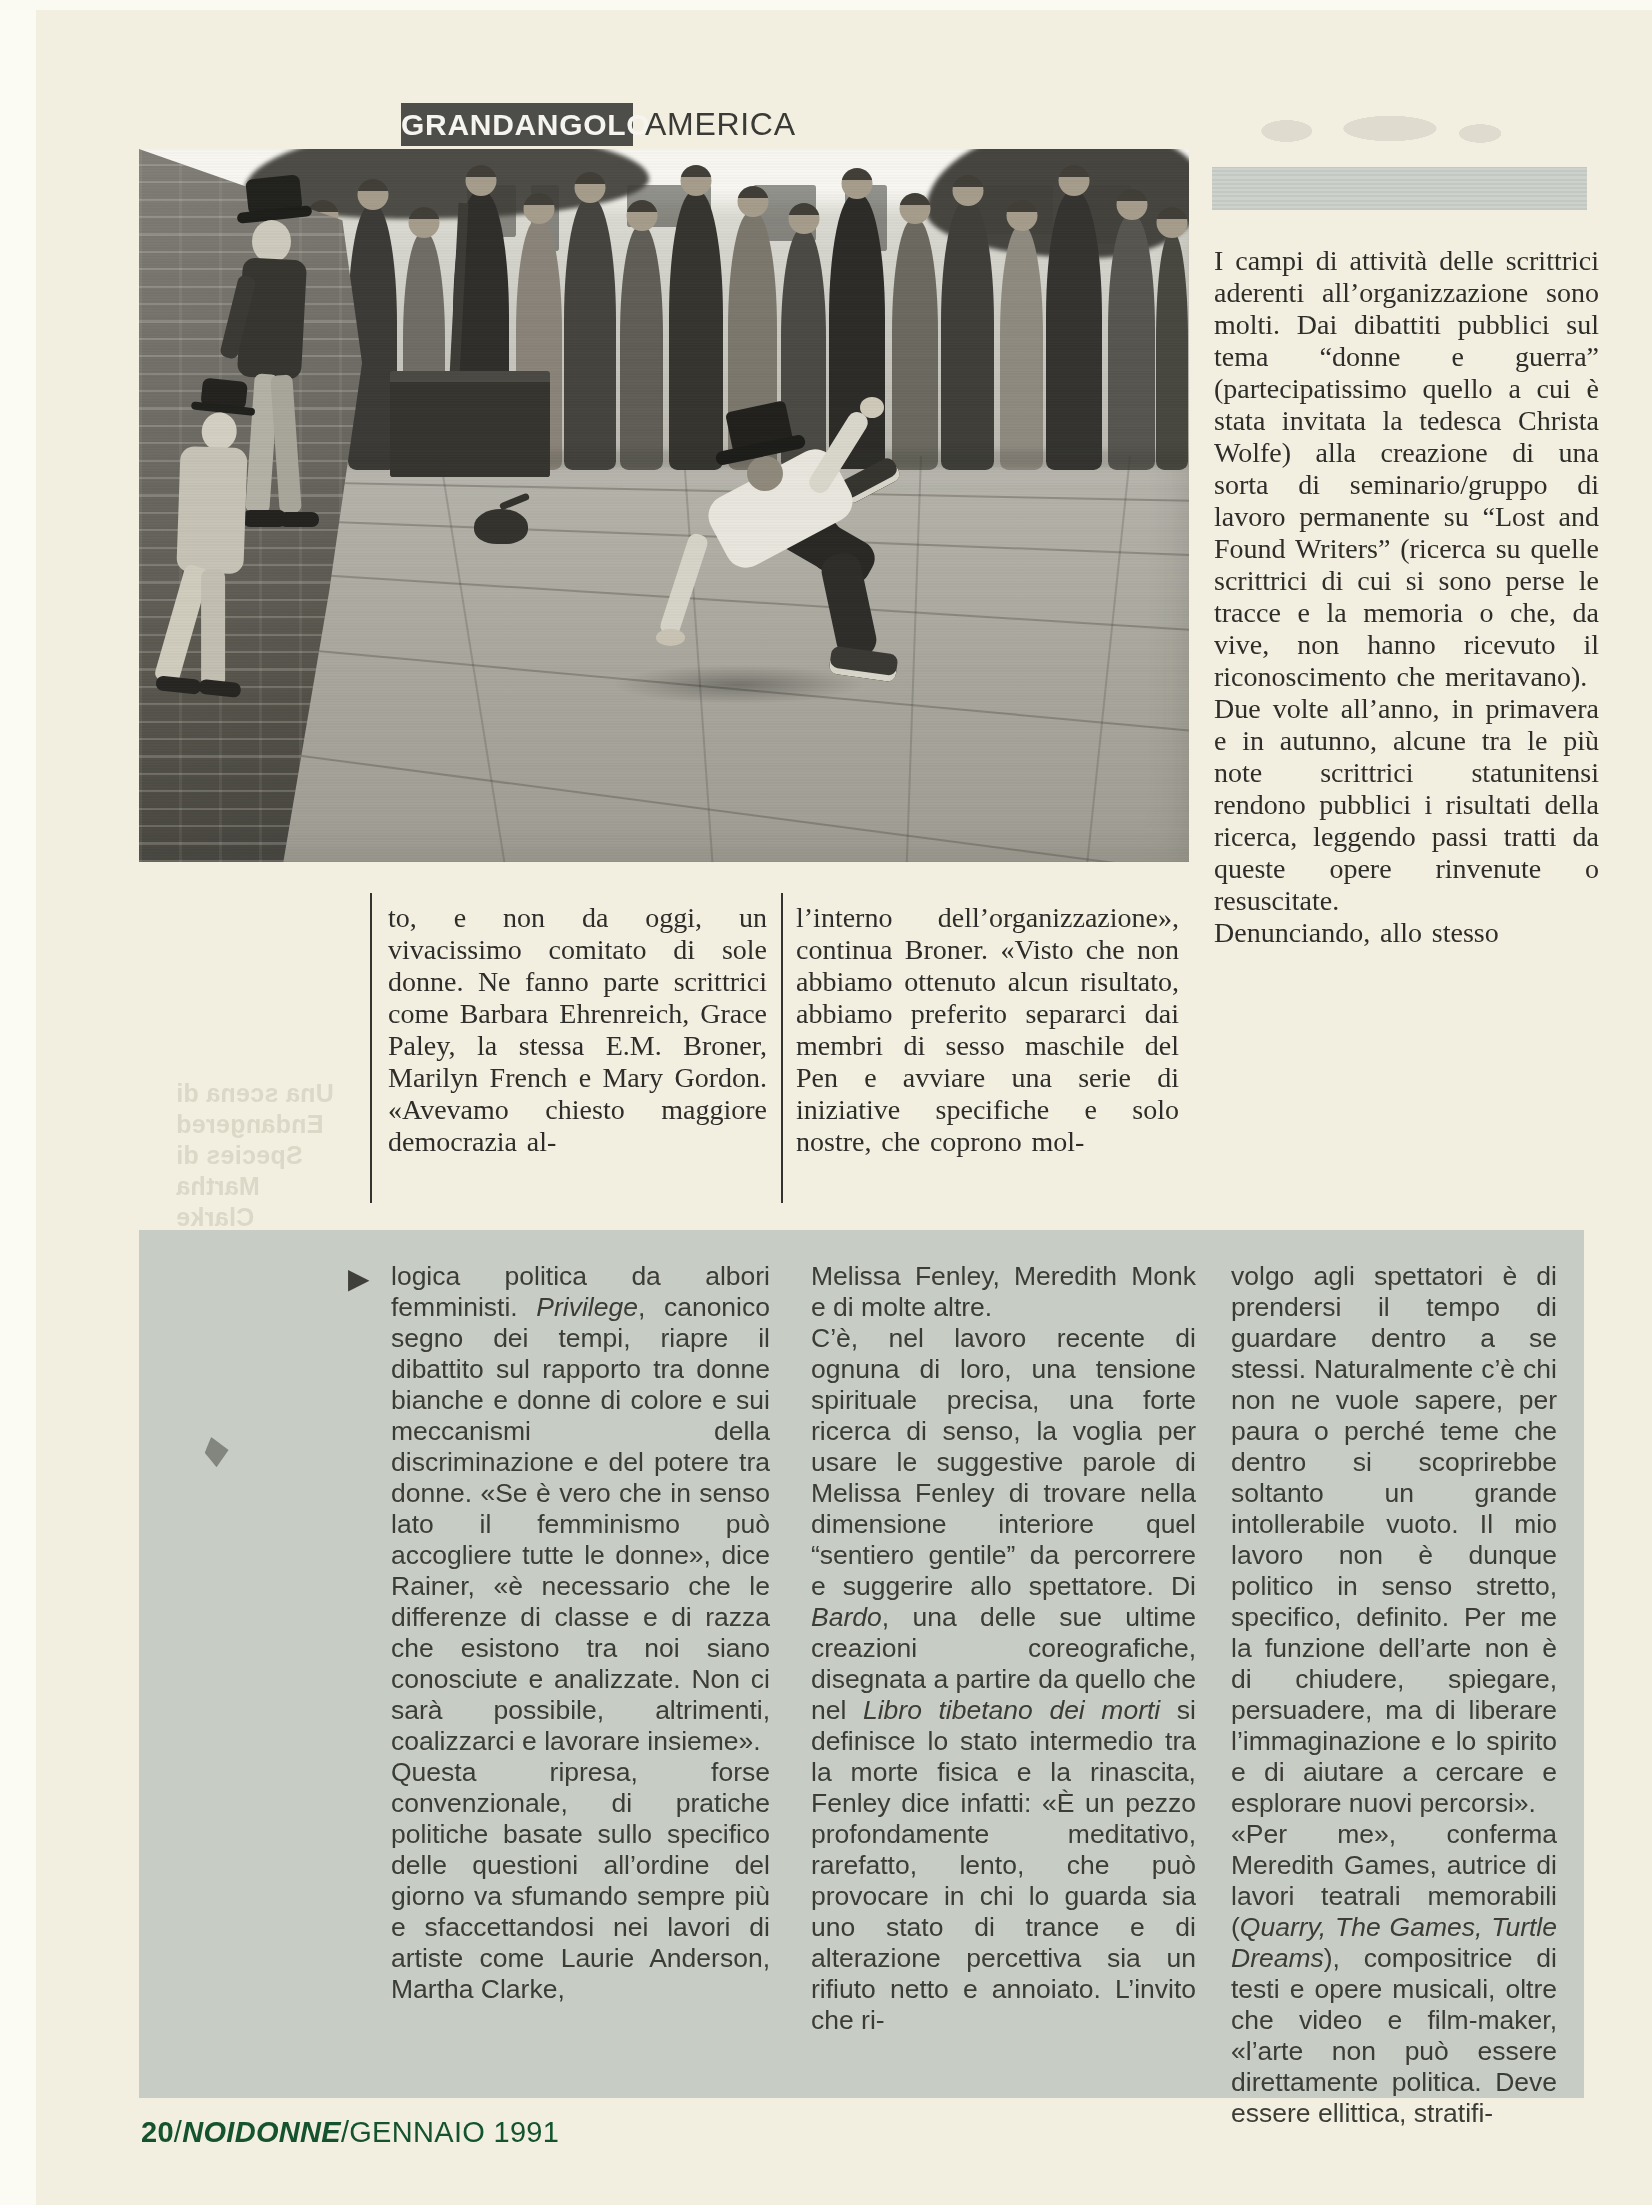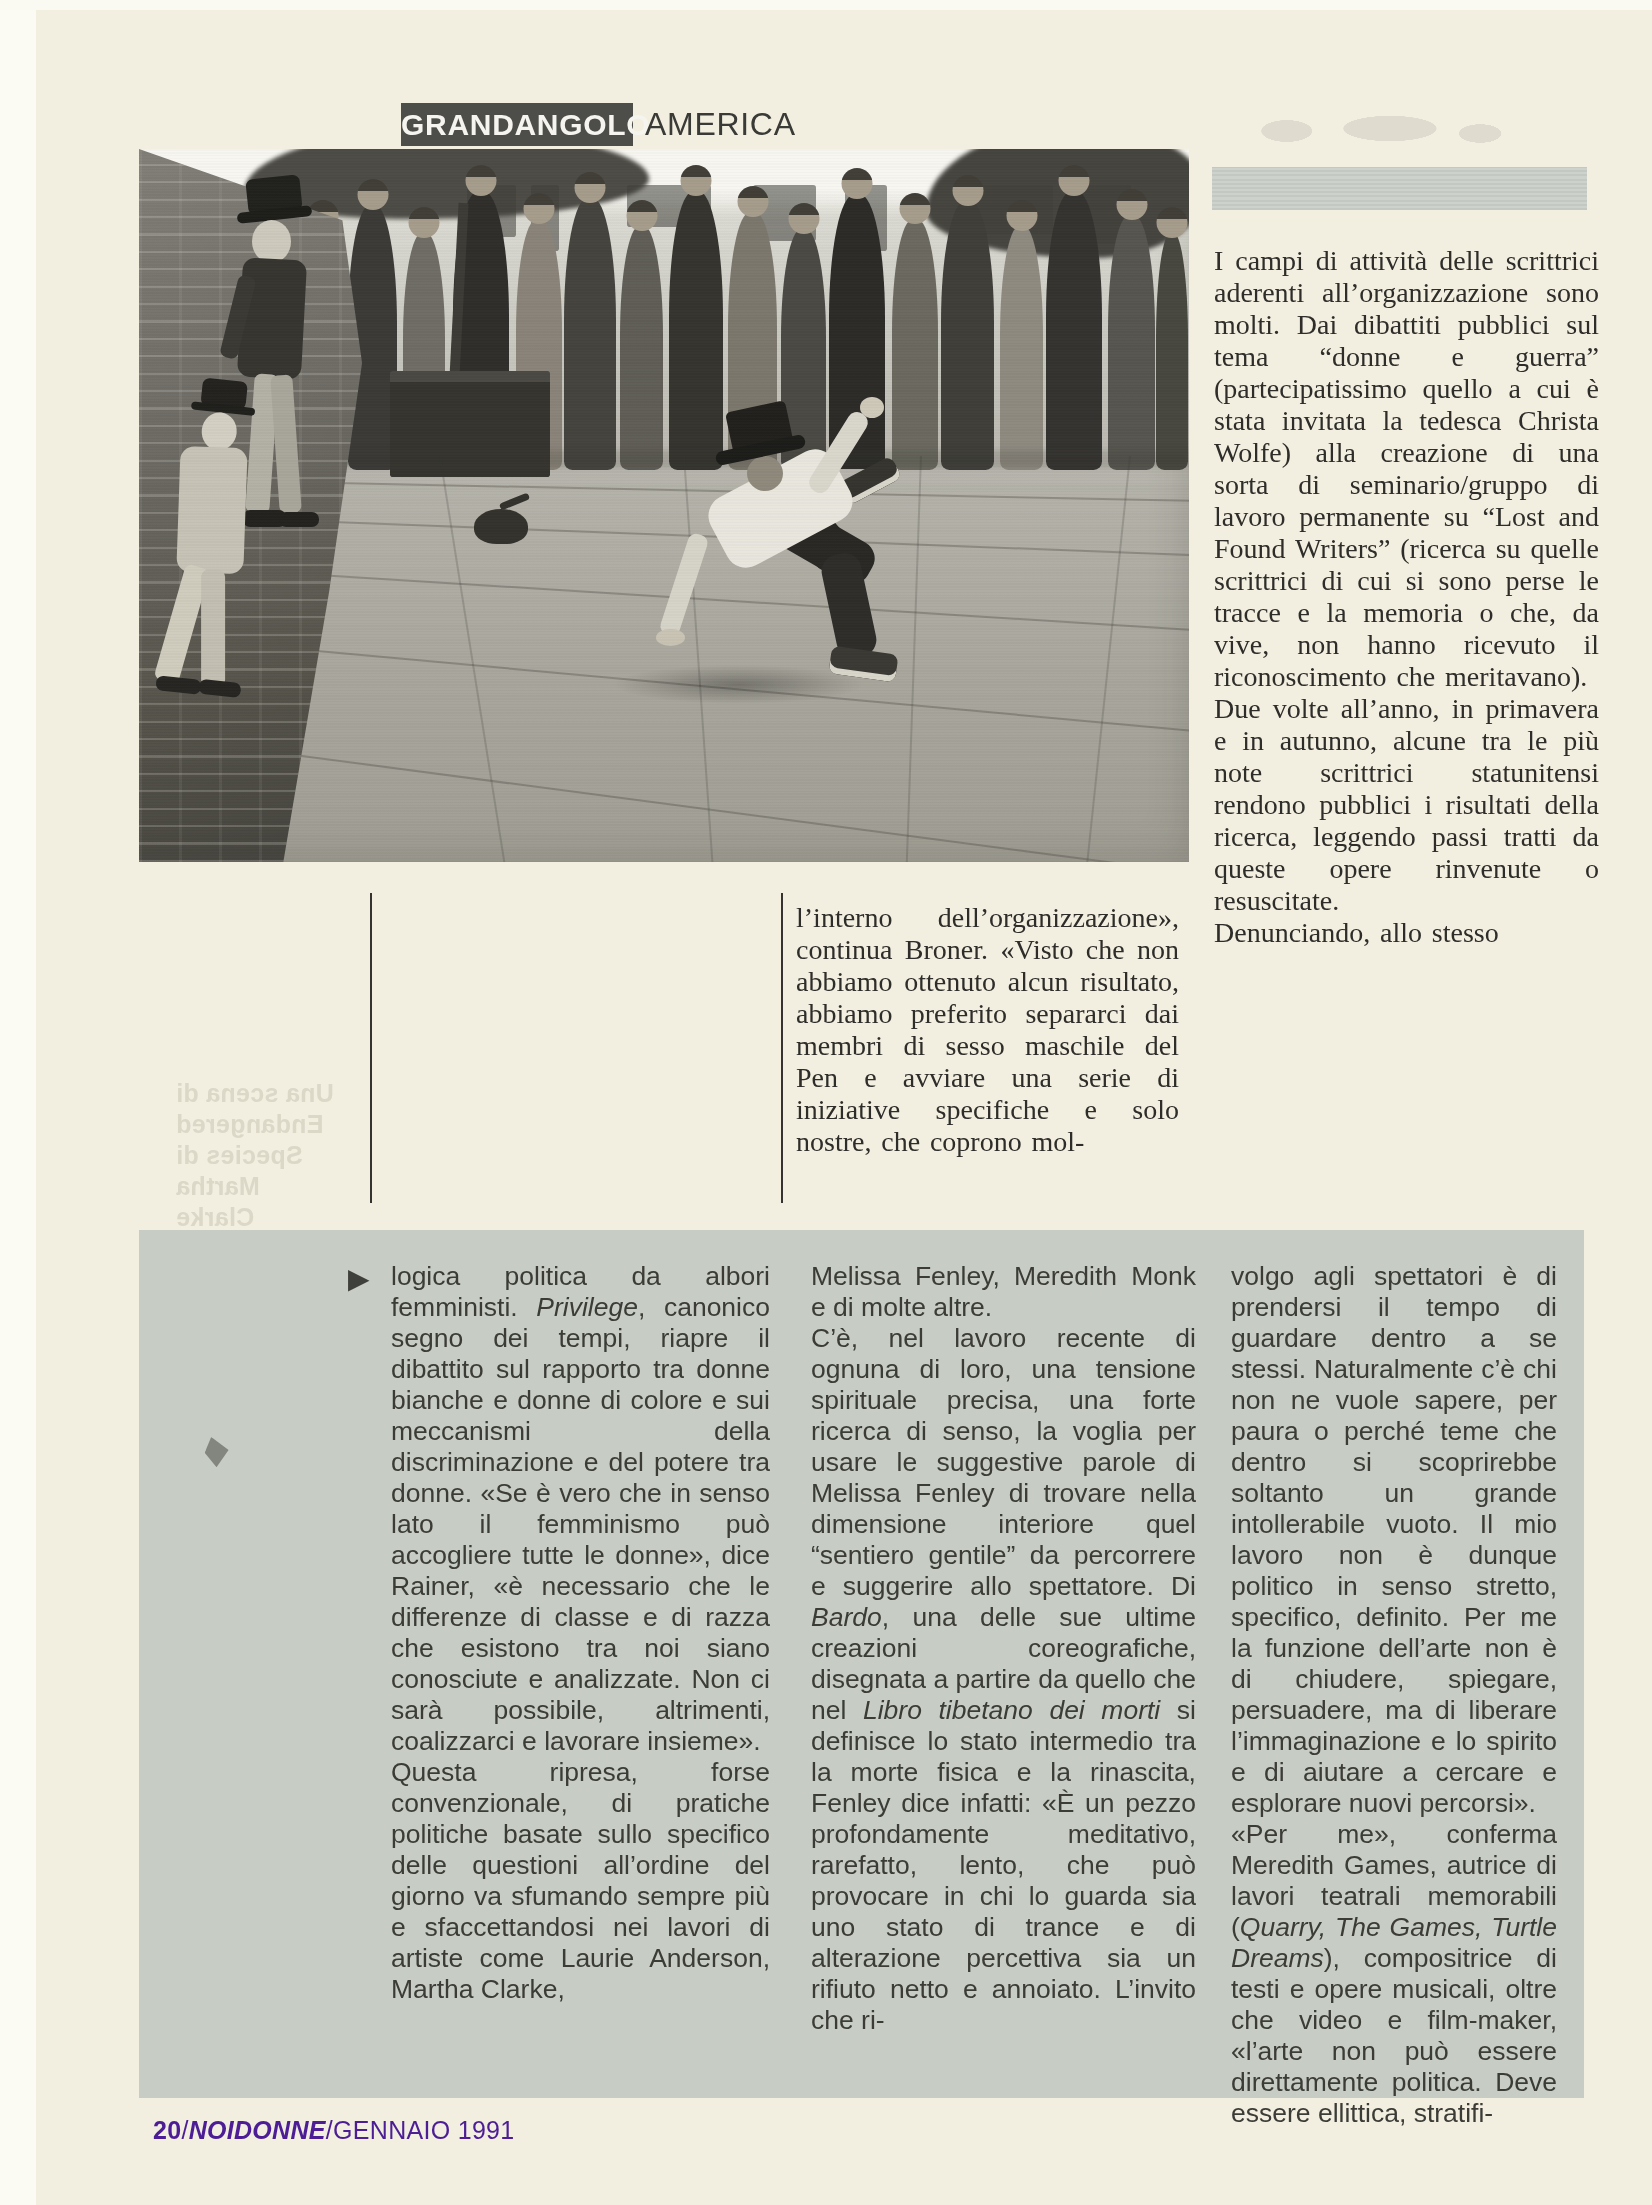--- a/index.html
+++ b/index.html
@@ -97,21 +97,21 @@
     clip-path:polygon(10% 0,90% 30%,60% 100%,0 60%);transform:rotate(14deg);}
 
   
   .ghost-caption{
     position:absolute;left:176px;top:1078px;width:164px;
     transform:scaleX(-1);color:#dcd8c8;font-size:25px;line-height:31px;
     text-align:right;font-weight:700;letter-spacing:0.3px;
   }
 
   
-  .footer{position:absolute;left:153px;top:2116px;font-size:25px;color:#4c1d95;letter-spacing:0.3px;}
+  .footer{position:absolute;left:141px;top:2116px;font-size:29px;color:#14532d;letter-spacing:0.3px;}
   .footer .pg{font-weight:700;}
   .footer .mag{font-style:italic;font-weight:700;}
 </style>
 </head>
 <body>
 
 <div class="page">
   <div class="scan-edge-left"></div>
   <div class="scan-edge-top"></div>
 
@@ -211,20 +211,23 @@
       <div style="left:162px;top:70px;width:36px;height:35px;background:#8f897c;border-radius:50%;"></div>
       <div style="left:144px;top:19.5px;width:61px;height:45px;background:#21201d;border-radius:5.6px;transform:rotate(-12deg);"></div>
       <div style="left:130px;top:57px;width:91px;height:14px;background:#1c1c19;border-radius:7px;transform:rotate(-12deg);"></div>
     </div>
     <div class="grain"></div>
   </div>
 
   <div class="vrule" style="left:370px;top:893px;height:310px;"></div>
   <div class="vrule" style="left:781px;top:893px;height:310px;"></div>
 
+  <div class="serifcol" style="left:388px;top:902px;width:379px;">
+      <p><span>to, e non da oggi, un vivacissimo comitato di sole donne. Ne fanno parte scrittrici come Barbara Ehrenreich, Grace Paley, la stessa E.M. Broner, Marilyn French e Mary Gordon. «Avevamo chiesto maggiore democrazia al-</span></p>
+    </div>
   <div class="serifcol" style="left:796px;top:902px;width:383px;">
       <p><span>l’interno dell’organizzazione», continua Broner. «Visto che non abbiamo ottenuto alcun risultato, abbiamo preferito separarci dai membri di sesso maschile del Pen e avviare una serie di iniziative specifiche e solo nostre, che coprono mol-</span></p>
     </div>
   <div class="serifcol" style="left:1214px;top:245px;width:385px;">
       <p><span>I campi di attività delle scrittrici aderenti all’organizzazione sono molti. Dai dibattiti pubblici sul tema “donne e guerra” (partecipatissimo quello a cui è stata invitata la tedesca Christa Wolfe) alla creazione di una sorta di seminario/gruppo di lavoro permanente su “Lost and Found Writers” (ricerca su quelle scrittrici di cui si sono perse le tracce e la memoria o che, da vive, non hanno ricevuto il riconoscimento che meritavano).</span></p>
       <p><span>Due volte all’anno, in primavera e in autunno, alcune tra le più note scrittrici statunitensi rendono pubblici i risultati della ricerca, leggendo passi tratti da queste opere rinvenute o resuscitate.</span></p>
       <p><span>Denunciando, allo stesso</span></p>
     </div>
 
   <div class="ghost-caption">

